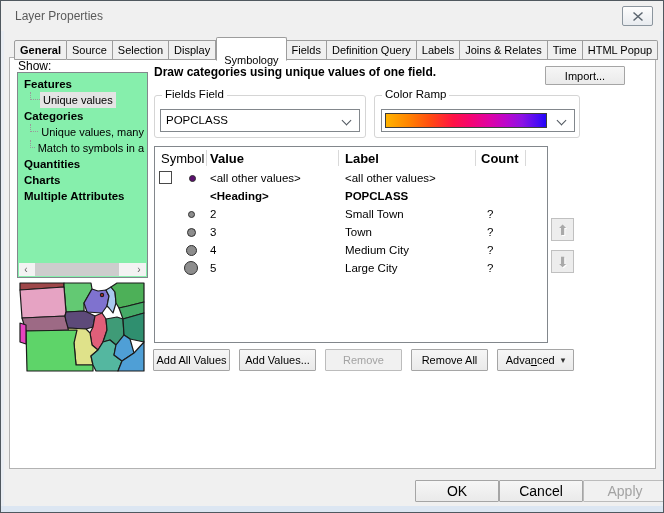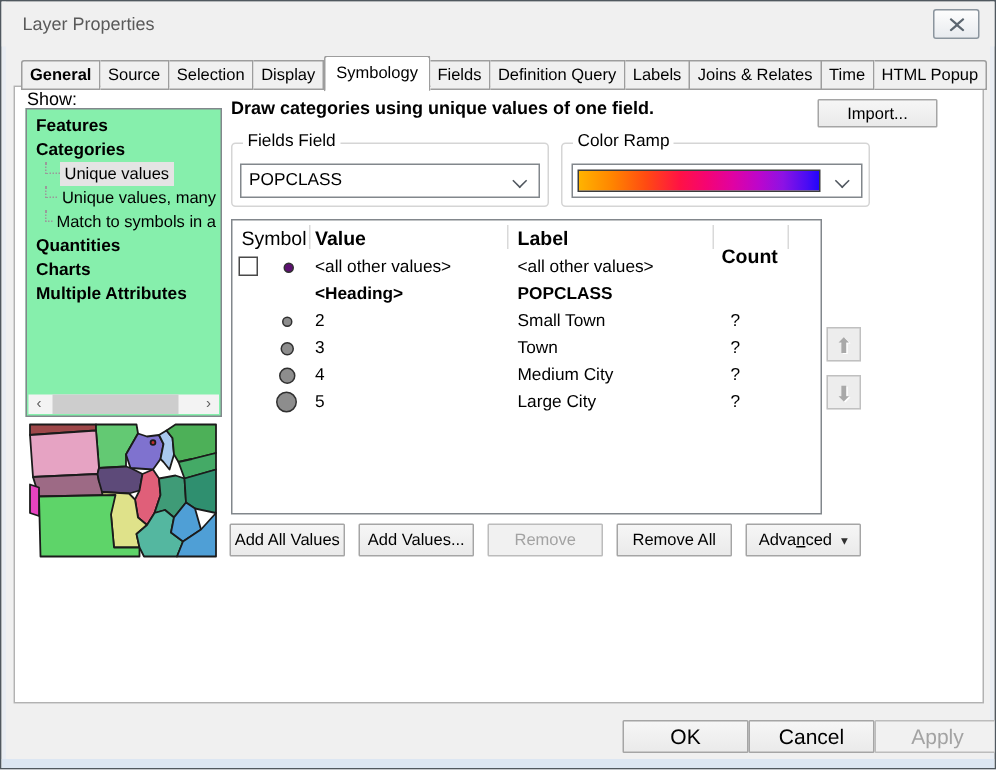--- a/index.html
+++ b/index.html
@@ -30,21 +30,21 @@
   
   .tabstrip { position:absolute; left:13px; top:36px; display:flex; align-items:flex-end; z-index:3; }
   .tab {
     font-size:11px; line-height:19px; padding:0 5px; height:20px;
     background:#f0f0f0; border:1px solid #9d9d9d; border-left:none;
     white-space:nowrap; color:#000;
   }
   .tab:first-child { border-left:1px solid #9d9d9d; border-top-left-radius:2px;font-weight:bold; }
   .tab:last-child { border-top-right-radius:2px; }
   .tab.active {
-    background:#ffffff; height:24px; line-height:22px; padding:0 7px;
+    background:#ffffff; height:24px; line-height:22px; padding:11px 7px;
     border:1px solid #9d9d9d; border-bottom:1px solid #ffffff;
     border-top-left-radius:2px; border-top-right-radius:2px;
     margin-bottom:-1px; position:relative; z-index:4;
   }
 
   
   .page {
     position:absolute; left:8px; top:56px; width:647px; height:412px;
     background:#ffffff; border:1px solid #b2b2b2; z-index:2;
   }
@@ -118,21 +118,21 @@
   
   .vtable {
     position:absolute; left:144px; top:88px; width:394px; height:197px;
     background:#fff; border:1px solid #82878c; overflow:hidden;
   }
   .vhead { position:relative; height:22px; }
   .vhead .h { position:absolute; top:4px; font-size:13px; }
   .h-symbol { left:6px; font-weight:normal; font-size:11px; }
   .h-value { left:55px; font-weight:bold; }
   .h-label { left:190px; font-weight:bold; }
-  .h-count { left:326px; font-weight:bold;margin-top:12px; }
+  .h-count { left:326px; font-weight:bold; }
   .vsep { position:absolute; top:3px; width:1px; height:16px; background:#d9d9d9; }
 
   .vrow { position:relative; height:18px; line-height:18px; font-size:11.5px; }
   .cell-sym { position:absolute; left:0; top:0; width:51px; height:18px; }
   .cell-val { position:absolute; left:55px; top:0; white-space:nowrap; }
   .cell-lab { position:absolute; left:190px; top:0; white-space:nowrap; }
   .cell-cnt { position:absolute; left:332px; top:0; }
   .vrow.heading .cell-val, .vrow.heading .cell-lab { font-weight:bold; }
 
   .checkbox {
@@ -202,25 +202,25 @@
     <span class="tab">HTML Popup</span>
   </div>
 
   <div class="page">
 
     <div class="show-label">Show:</div>
 
     <div class="listbox">
       <div class="tree">
         <div class="tree-item bold">Features</div>
-        <div class="tree-item bold">Categories</div>
         <div class="tree-item child">
           <span class="tree-line"></span>
           <span class="tree-child-label selected">Unique values</span>
         </div>
+        <div class="tree-item bold">Categories</div>
         <div class="tree-item child">
           <span class="tree-line"></span>
           <span class="tree-child-label">Unique values, many</span>
         </div>
         <div class="tree-item child">
           <span class="tree-line"></span>
           <span class="tree-child-label">Match to symbols in a</span>
         </div>
         <div class="tree-item bold">Quantities</div>
         <div class="tree-item bold">Charts</div>

